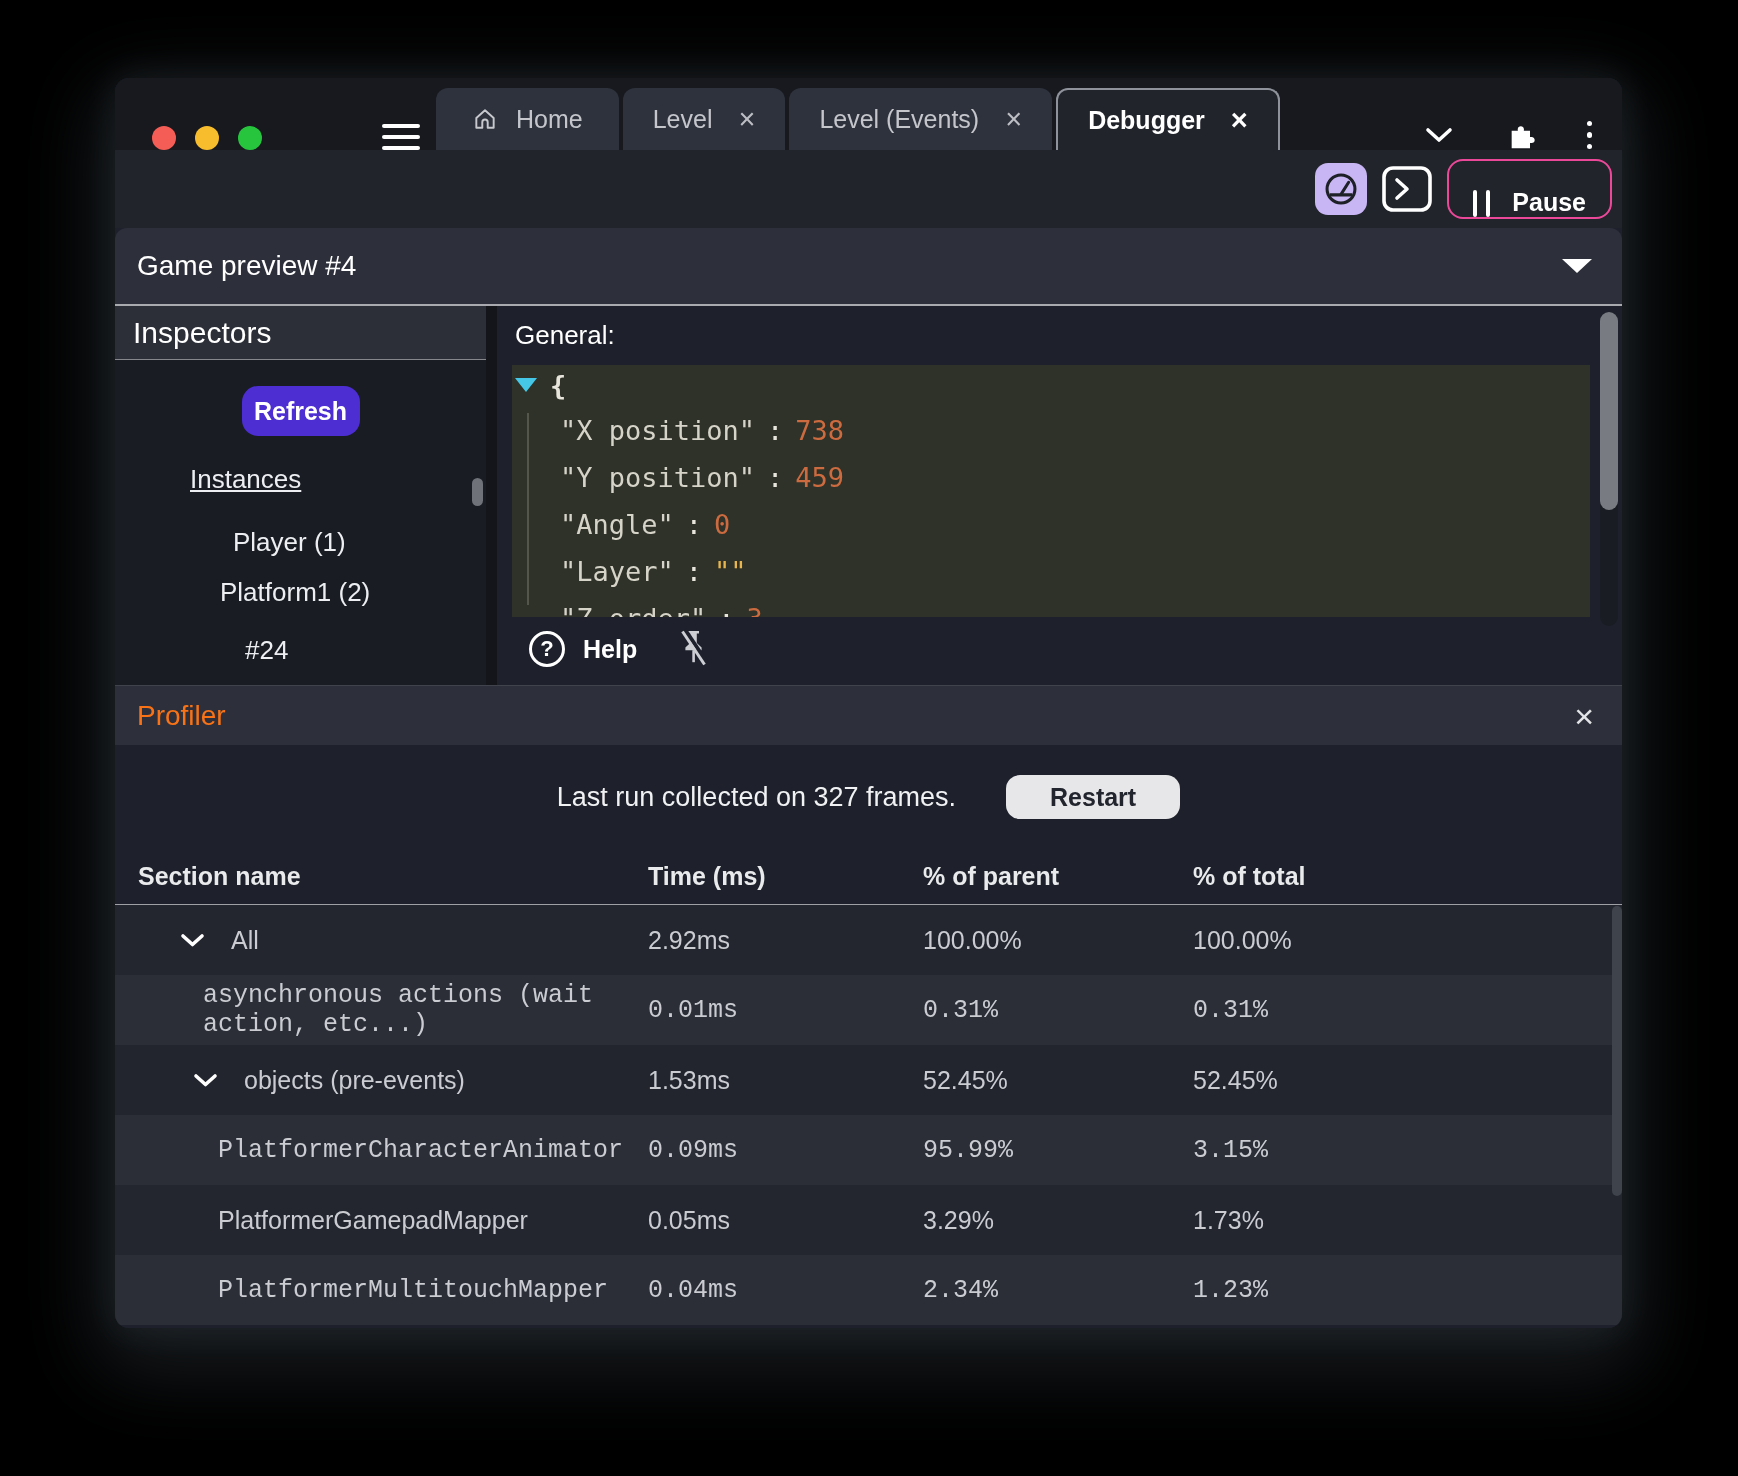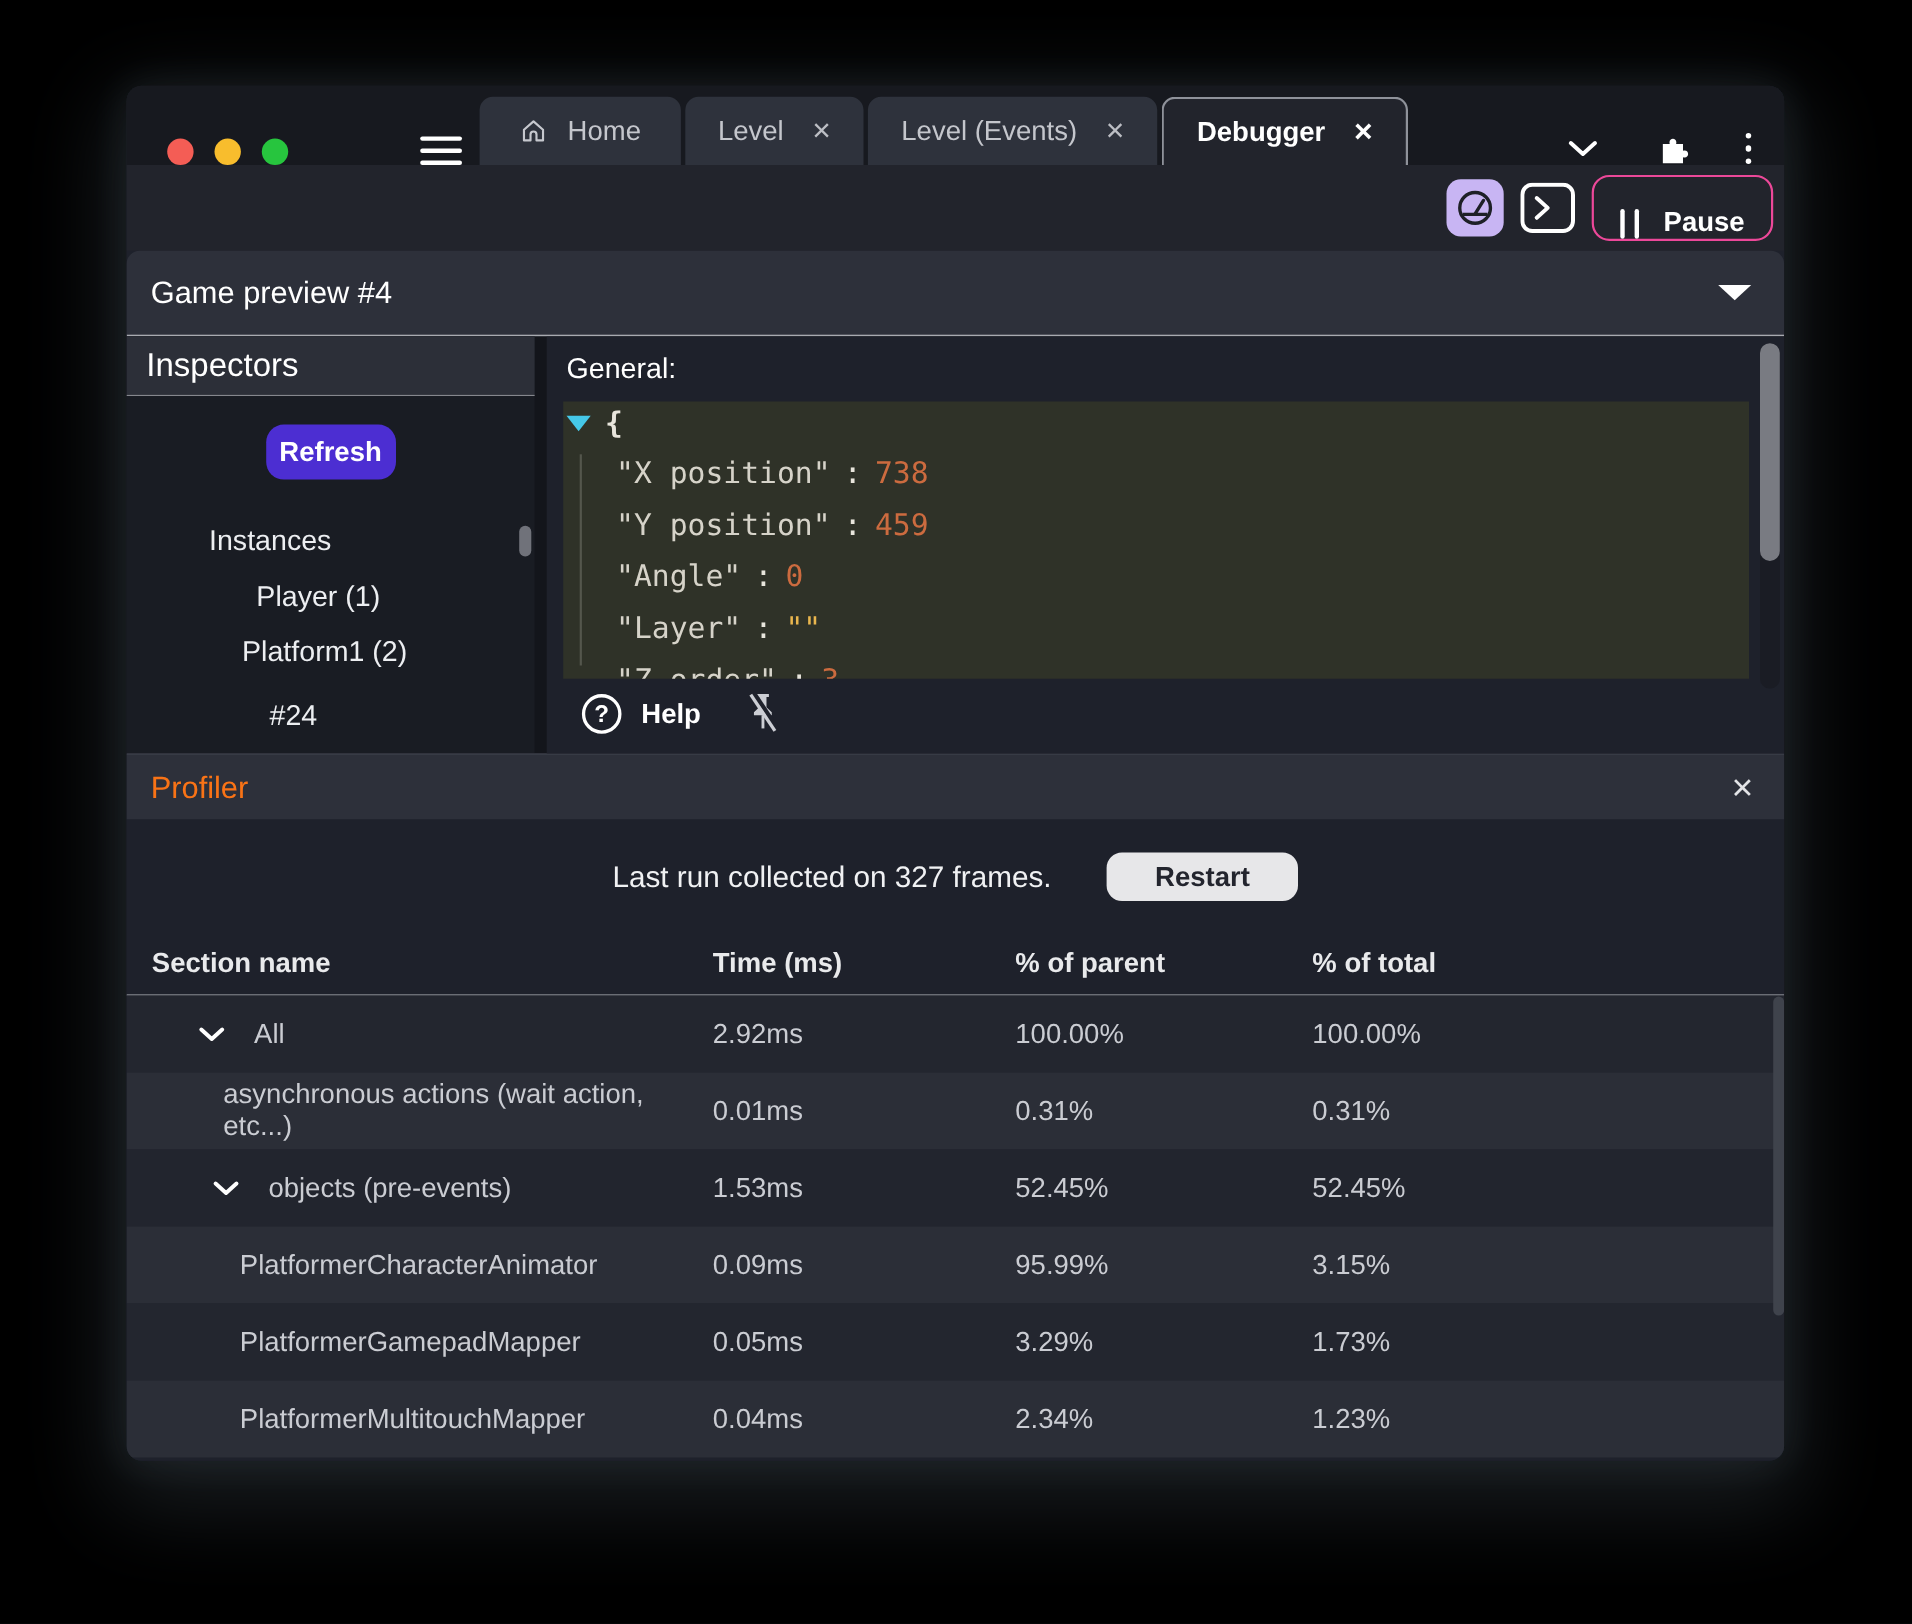--- a/index.html
+++ b/index.html
@@ -96,21 +96,21 @@
   .prof-body { flex:1; background:#1e212b; position:relative; display:flex; flex-direction:column; }
   .status-row { height:104px; flex:none; display:flex; align-items:center; justify-content:center; gap:10px; }
   .status-row p { color:#f0f1f3; font-size:27px; }
   .restart-btn { height:44px; padding:0 44px; border:none; border-radius:14px; background:#e7e7e9;
                  color:#23252e; font-size:25px; font-weight:700; font-family:"Liberation Sans",sans-serif; cursor:pointer;margin-left:40px; }
   .grid-row { display:grid; grid-template-columns:510px 275px 270px 1fr; align-items:center; padding-left:23px; }
   .thead { height:56px; flex:none; border-bottom:1px solid #9ea0a6; color:#e9eaec; font-size:25px; font-weight:700; }
   .trow { height:70px; flex:none; color:#caccd2; font-size:25px; }
   .trow .name { display:flex; align-items:center; }
   .trow .chev { margin-right:26px; display:flex; flex:none; }
-  .bg-a { background:#23262f; } .bg-b { background:#2b2e37; } .bg-c { background:#22252e; }
+  .bg-a { background:#23262f; } .bg-b { background:#2b2e37;font-family:Liberation Mono, monospace; } .bg-c { background:#22252e; }
   .ind-1 { padding-left:42px; } .ind-2 { padding-left:65px; } .ind-2c { padding-left:55px; } .ind-3 { padding-left:80px; }
   .table-scroll { position:absolute; right:0; top:161px; width:10px; height:290px;
                   background:#3f434c; border-radius:5px; }
 </style>
 </head>
 <body>
 
 <div class="window">
 
   <div class="titlebar">
@@ -197,21 +197,21 @@
     <span class="caret-down"></span>
   </div>
 
   <div class="split">
     <div class="left-pane">
       <div class="insp-hdr">
         <span>Inspectors</span>
       </div>
       <div class="insp-body">
         <button class="refresh-btn">Refresh</button>
-        <div class="tree-item" style="left:75px; top:116px;">Instances</div>
+        <div class="tree-item" style="left:75px; top:104px;text-decoration:underline;">Instances</div>
         <div class="tree-item" style="left:118px; top:155px;margin-top:12px;">Player (1)</div>
         <div class="tree-item" style="left:105px; top:217px;">Platform1 (2)</div>
         <div class="tree-item" style="left:130px; top:275px;">#24</div>
         <div class="insp-scroll"></div>
       </div>
     </div>
 
     <div class="right-pane">
       <div class="gen-title">General:</div>
       <div class="json-box">

